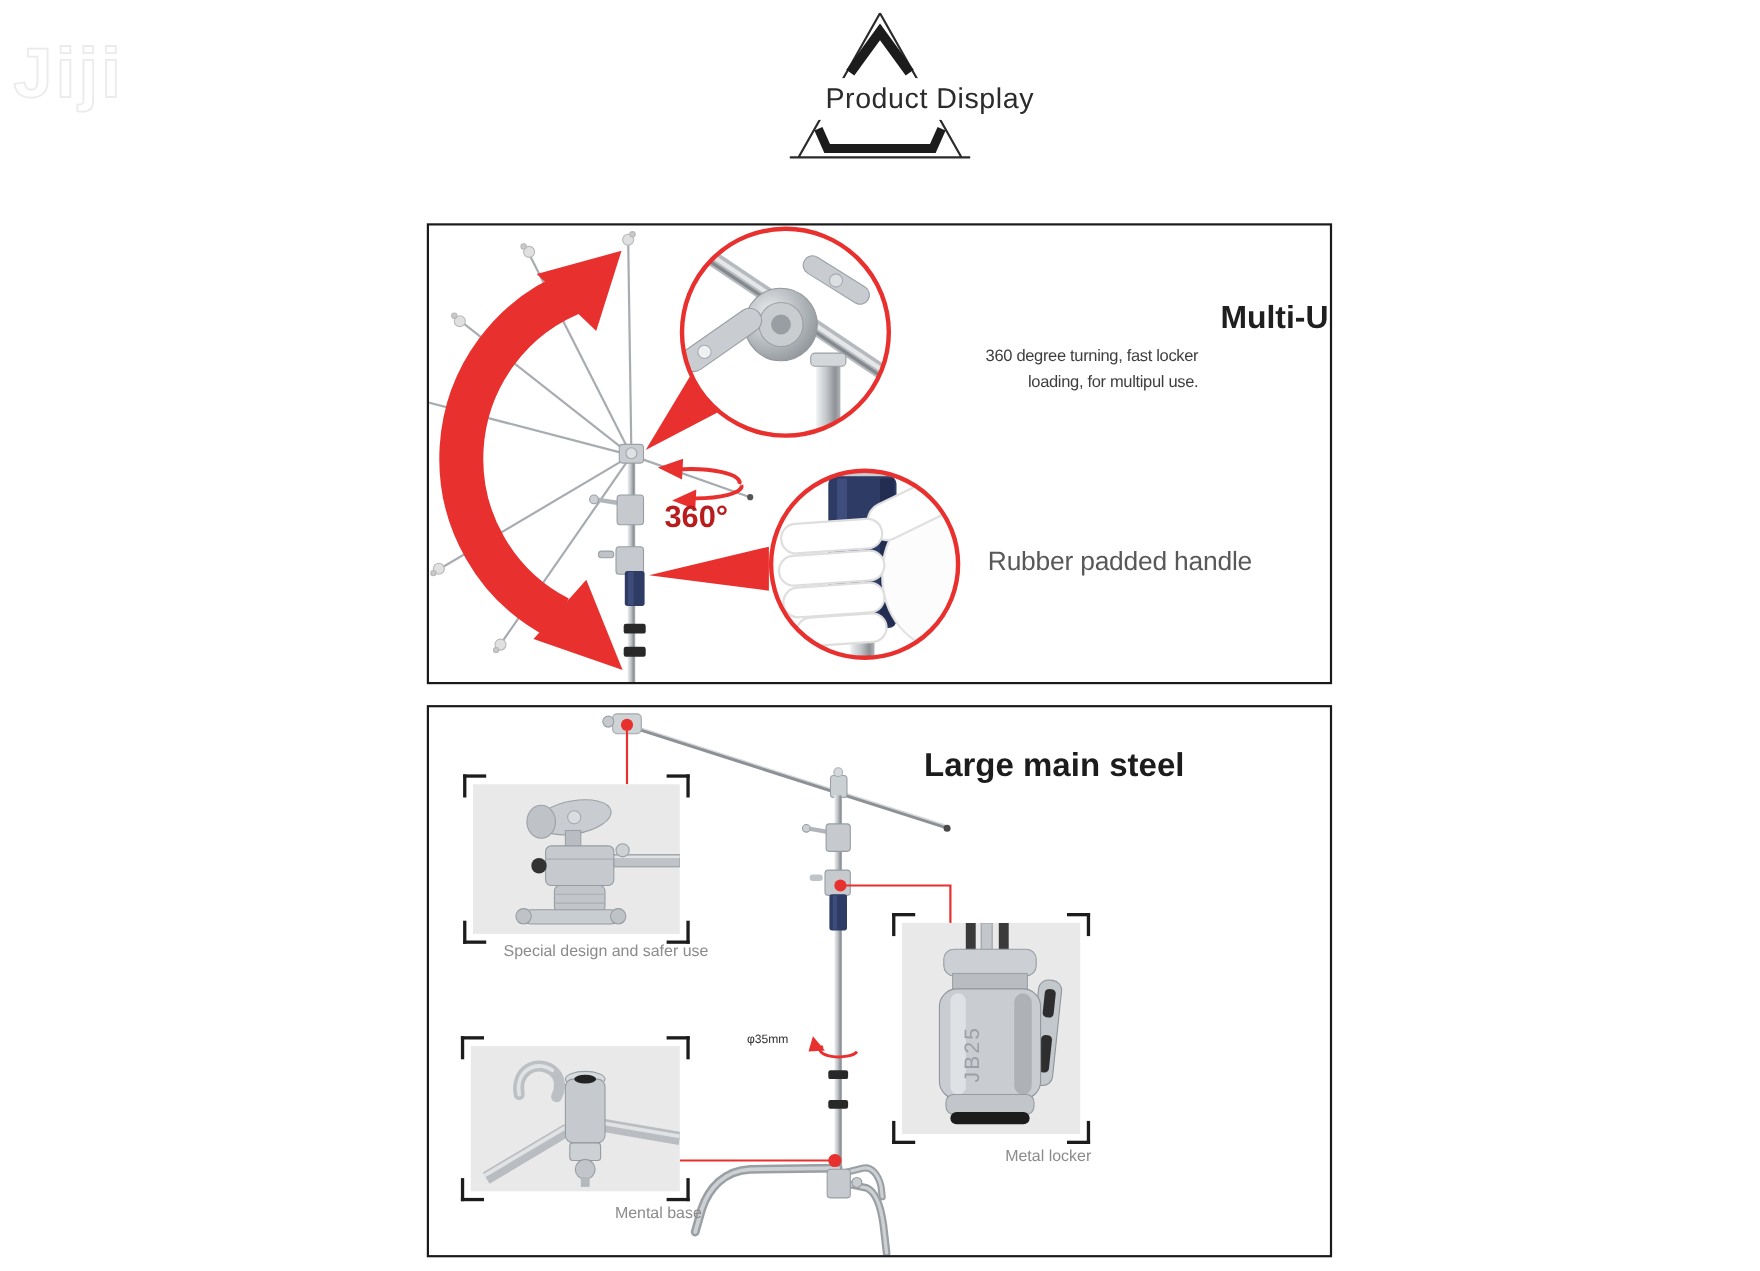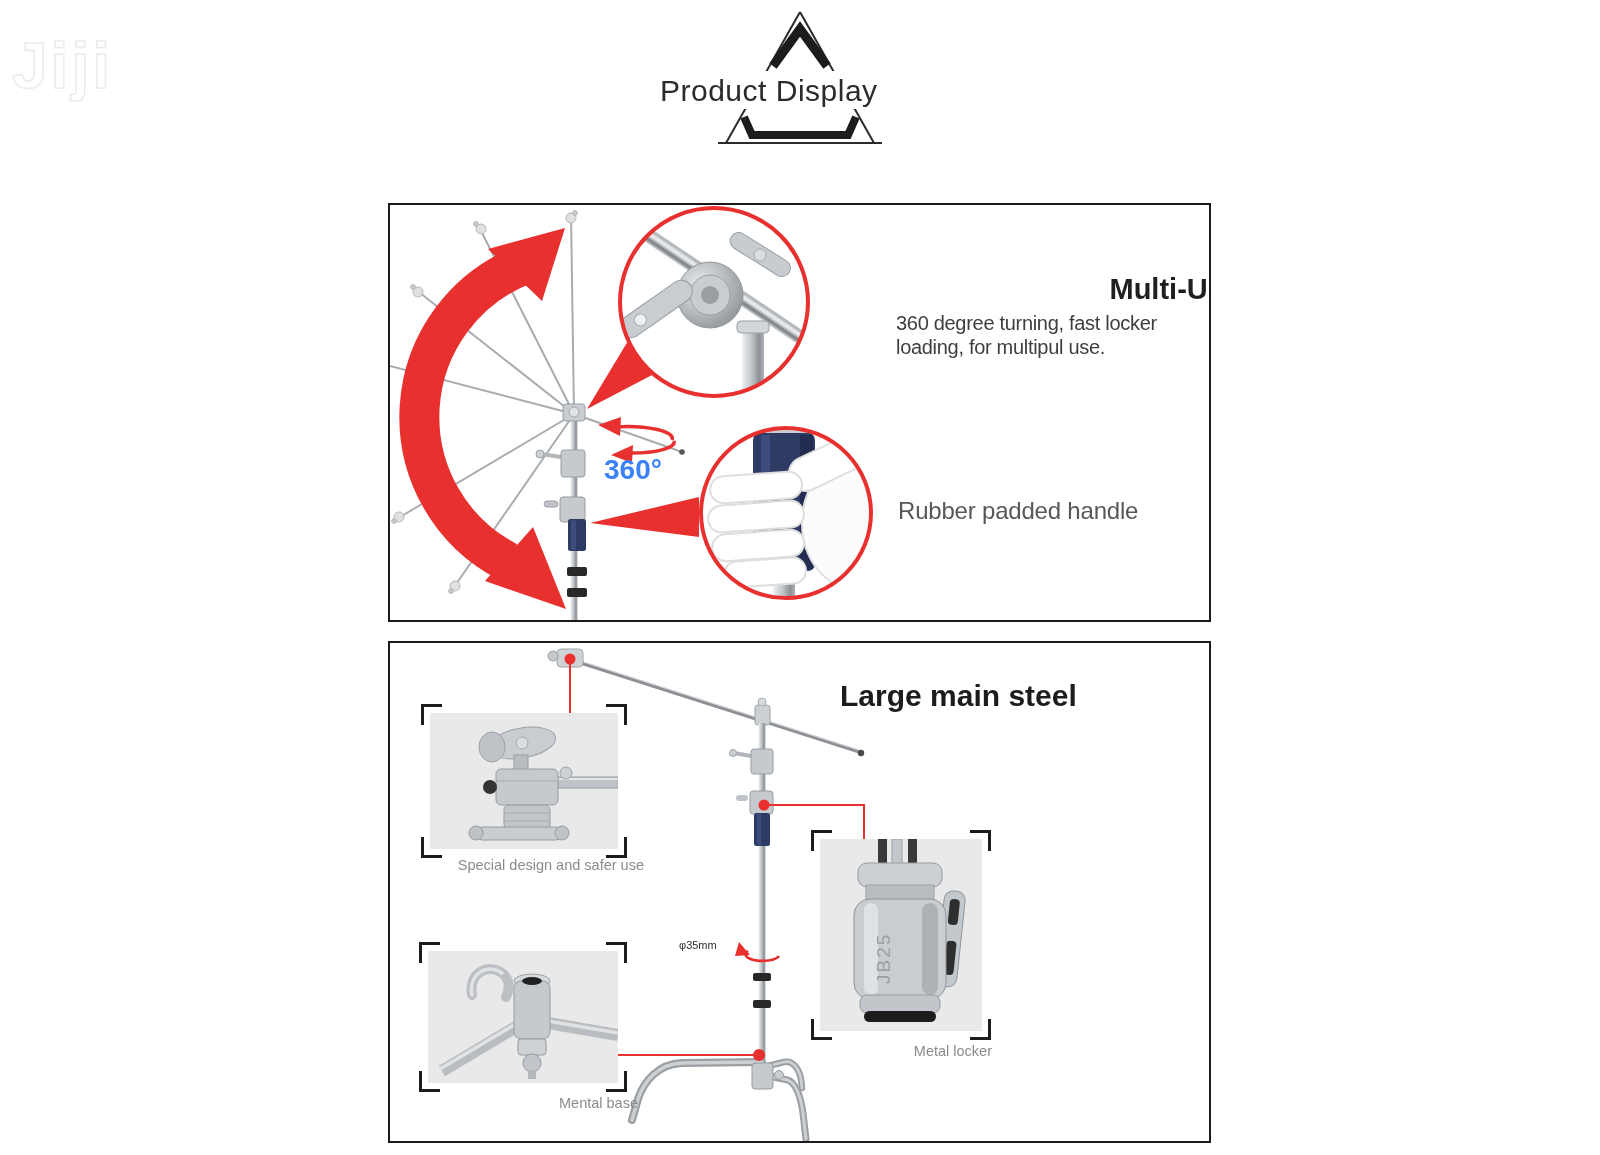--- a/index.html
+++ b/index.html
@@ -6,33 +6,33 @@
   body {
     width:1600px; height:1155px; position:relative; background:#ffffff;
     font-family:"Liberation Sans", sans-serif; overflow:hidden;
   }
   .abs { position:absolute; }
   
   #watermark { left:6px; top:6px; }
   
   #header { left:660px; top:2px; width:280px; height:152px; }
   #page-title {
-    left:0; top:72px; width:280px; text-align:left;
-    font-size:30px; color:#2b2b2b; letter-spacing:0.5px;
+    left:0; top:72px; width:280px; text-align:right;
+    font-size:26px; color:#2b2b2b; letter-spacing:0.5px;
   }
   
   .panel { border:2px solid #1a1a1a; background:#fff; overflow:hidden; }
   #panel-top  { left:388px; top:203px;  width:823px; height:419px; }
   #panel-bot  { left:388px; top:641px;  width:823px; height:502px; }
   
   #multi-use-heading  { left:460px; top:68px;  width:390px; text-align:right;
     font-size:29px; font-weight:600; color:#1f1f1f; }
   .body-text { color:#3e3e3e; letter-spacing:-0.3px; }
-  #multi-use-body { left:506px; top:107px; font-size:20px; line-height:23.5px; }
-  #rotation-label { left:214px; top:249px; font-size:28px; font-weight:bold; color:#3b82f6; }
+  #multi-use-body { left:506px; top:107px; font-size:15px; line-height:23.5px;text-align:right; }
+  #rotation-label { left:214px; top:249px; font-size:28px; font-weight:bold; color:#b91c1c; }
   #handle-caption { left:508px; top:292px; font-size:24px; color:#585858; letter-spacing:-0.2px; }
   
   #steel-heading { left:450px; top:36px; width:390px; text-align:left;
     font-size:30px; font-weight:600; color:#1c1c1c; }
   #steel-body { left:506px; top:80px; font-size:18.5px; line-height:23.2px; letter-spacing:-0.4px; }
   #diameter-label { left:289px; top:296px; font-size:11px; color:#2e2e2e; font-weight:400; }
   
   .inset-photo { background:#e9e9e9; position:absolute; }
   .inset-caption { position:absolute; text-align:right; font-size:14.5px; color:#8b8b8b; }
   .br { position:absolute; width:21px; height:21px; }

